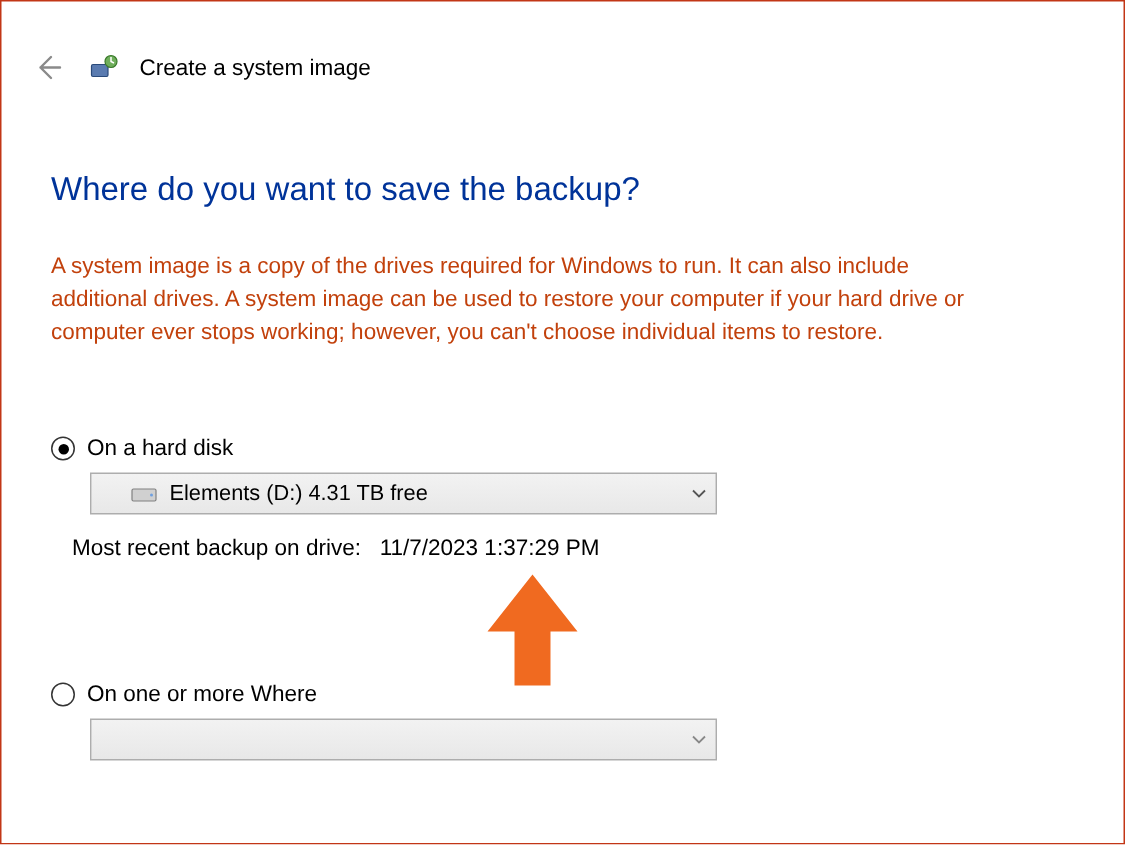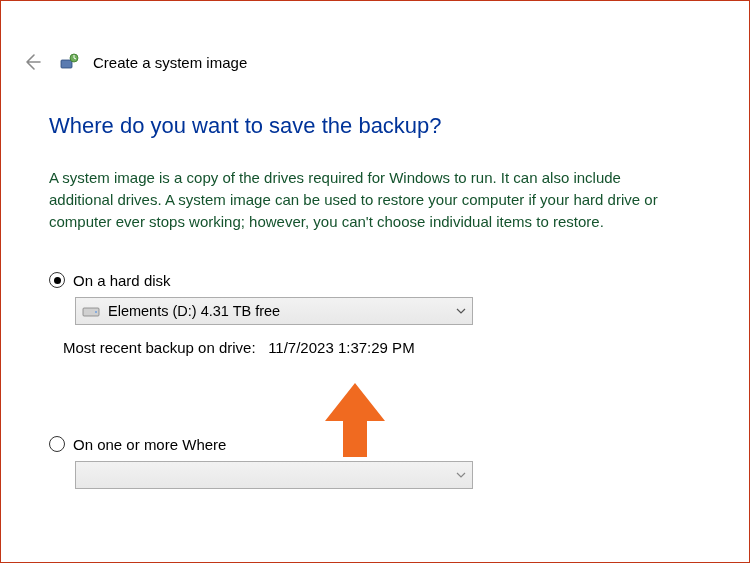--- a/index.html
+++ b/index.html
@@ -18,21 +18,21 @@
     box-sizing: border-box;
     width: 750px;
     height: 563px;
     border: 1px solid #c23616;
     background: #ffffff;
     position: relative;
   }
   .header {
     position: absolute;
     left: 18px;
-    top: 48px;
+    top: 31px;
     display: flex;
     align-items: center;
     gap: 14px;
   }
   .back-arrow {
     width: 26px;
     height: 26px;
     display: flex;
     align-items: center;
     justify-content: center;
@@ -42,40 +42,40 @@
   .wizard-icon {
     width: 20px;
     height: 20px;
   }
   .wizard-title {
     font-size: 15px;
     color: #000;
   }
   .content {
     position: absolute;
-    left: 48px;
+    left: 33px;
     top: 112px;
     right: 48px;
   }
   .heading {
     color: #003399;
     font-size: 22px;
     font-weight: 400;
     margin-bottom: 28px;
   }
   .desc {
     font-size: 15px;
     line-height: 1.45;
-    color: #14532d;
-    margin-bottom: 40px;
+    color: #c2410c;
+    margin-bottom: 58px;
     max-width: 640px;
   }
   .option-row {
     display: flex;
-    align-items: flex-start;
+    align-items: flex-end;
     gap: 8px;
     font-size: 15px;
     margin-bottom: 8px;
   }
   .radio {
     width: 14px;
     height: 14px;
     border: 1px solid #333;
     border-radius: 50%;
     display: inline-flex;
@@ -94,20 +94,21 @@
   .combo {
     margin-left: 26px;
     width: 396px;
     height: 26px;
     border: 1px solid #adadad;
     background: linear-gradient(#f2f2f2, #e8e8e8);
     display: flex;
     align-items: center;
     position: relative;
     cursor: pointer;
+    padding-left: 20px;
   }
   .combo.disabled {
     cursor: default;
     color: #808080;
   }
   .combo .drive-icon {
     margin-left: 6px;
     margin-right: 8px;
     display: inline-flex;
   }

